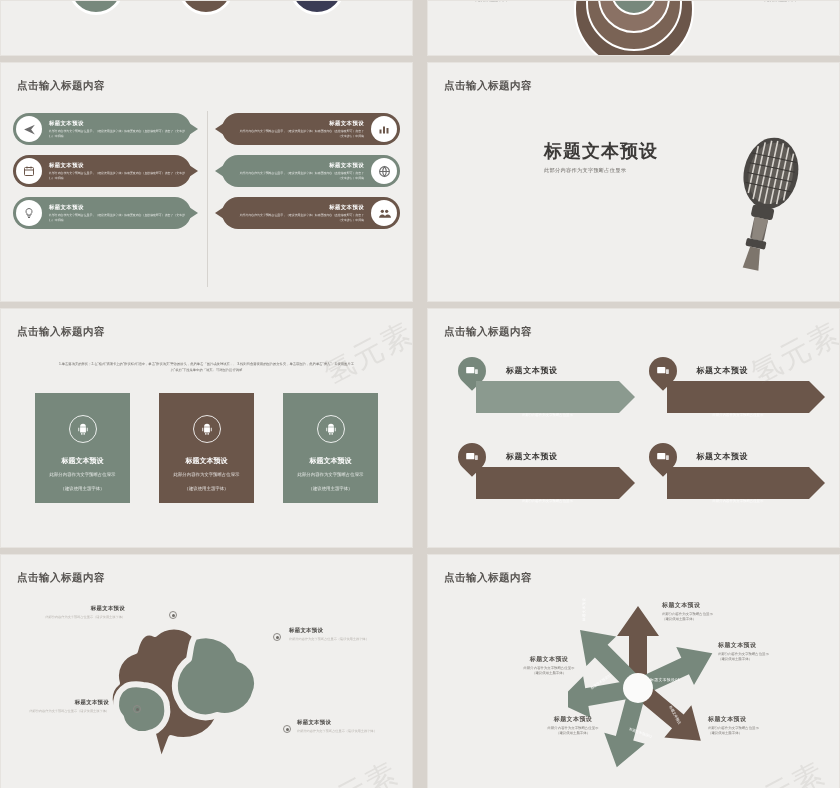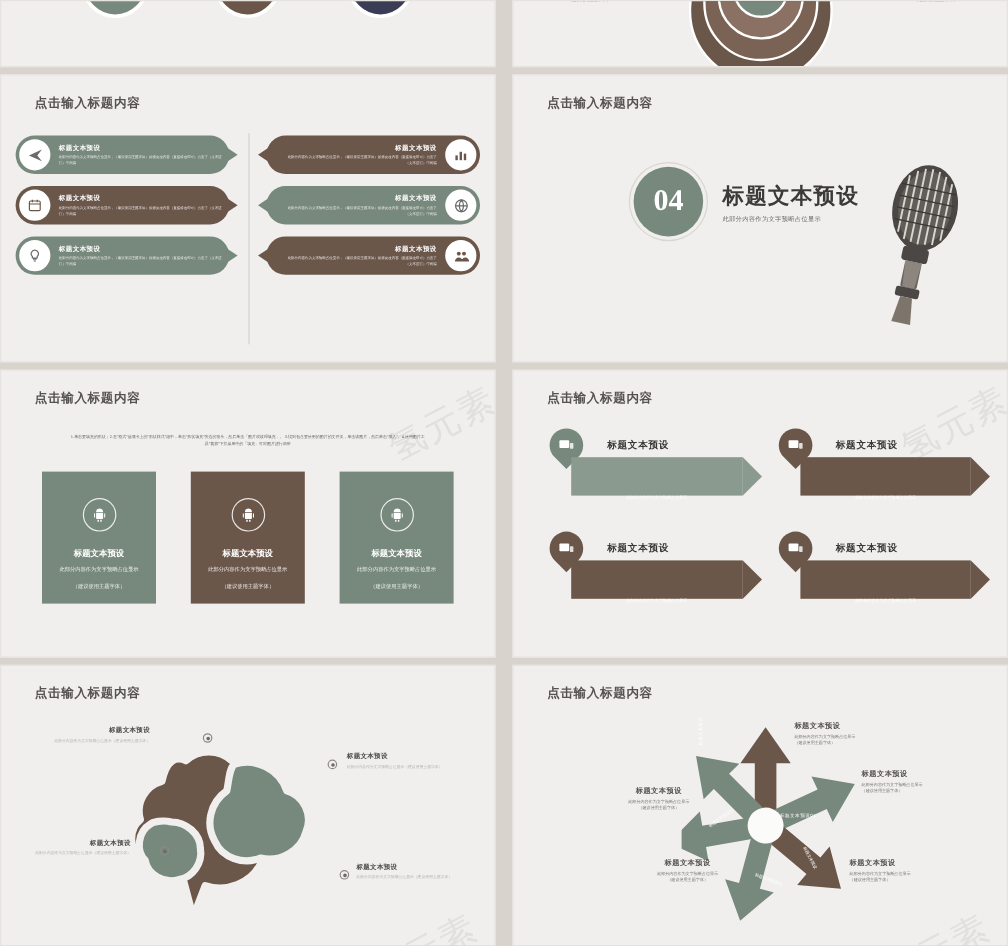--- a/index.html
+++ b/index.html
@@ -24,21 +24,21 @@
     position: relative;
     overflow: hidden;
     border: 1px solid #e6e3df;
   }
   .slide-title {
     font-size: 10.5px;
     color: #55524f;
     letter-spacing: .5px;
     font-weight: 600;
     position: absolute;
-    left: 16px; top: 16px; margin-left: 12px;
+    left: 16px; top: 16px;
   }
   .watermark {
     position: absolute;
     right: 6px; bottom: 4px;
     font-size: 30px;
     color: rgba(120,115,110,.12);
     transform: rotate(-28deg);
     transform-origin: right bottom;
     letter-spacing: 2px;
     pointer-events: none;
@@ -245,21 +245,20 @@
           </div>
         </div>
       </div>
 
     </div>
   </div>
 
   <div class="slide">
     <div class="slide-title">点击输入标题内容</div>
     <div class="sec-wrap">
-      <div class="sec-num" style="background:#77887c">04</div>
       <div class="sec-txt">
         <div class="sec-h">标题文本预设</div>
         <div class="sec-s">此部分内容作为文字预断占位显示</div>
       </div>
     </div>
     <div class="mic">
       <svg width="86" height="150" viewBox="0 0 86 150">
         <g transform="rotate(12 43 60)">
           <ellipse cx="43" cy="46" rx="27" ry="36" fill="#4a4744"></ellipse>
           <ellipse cx="43" cy="46" rx="22" ry="31" fill="#615d58"></ellipse>

